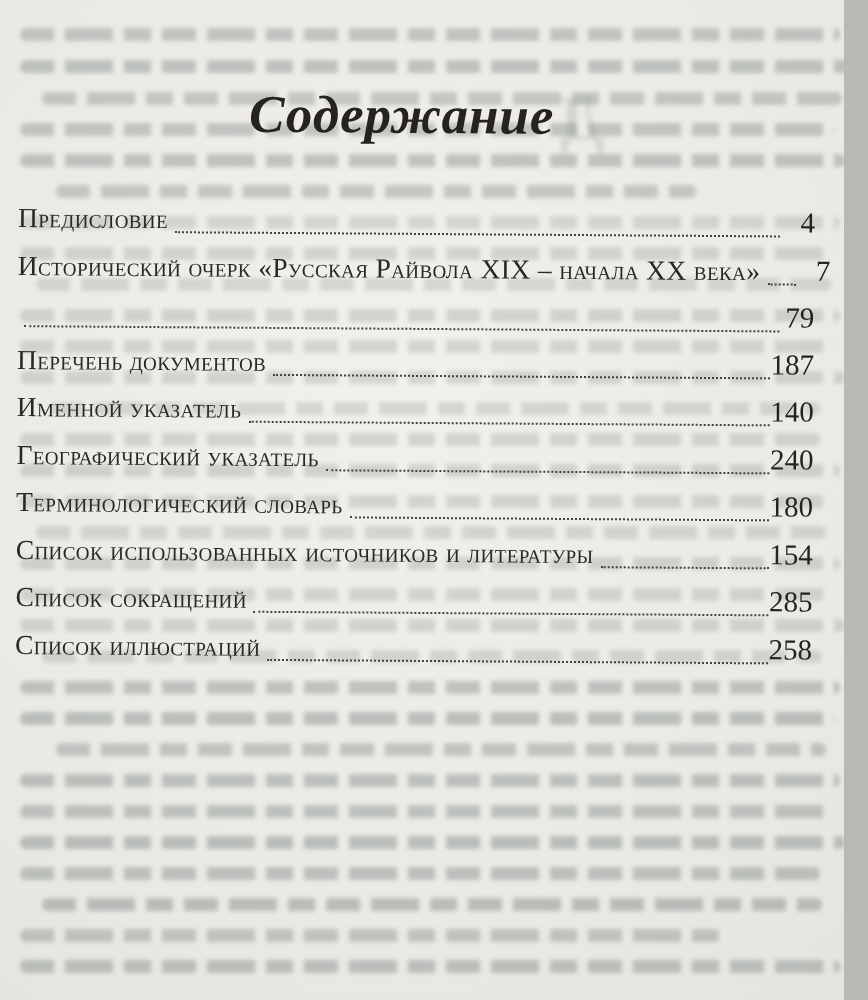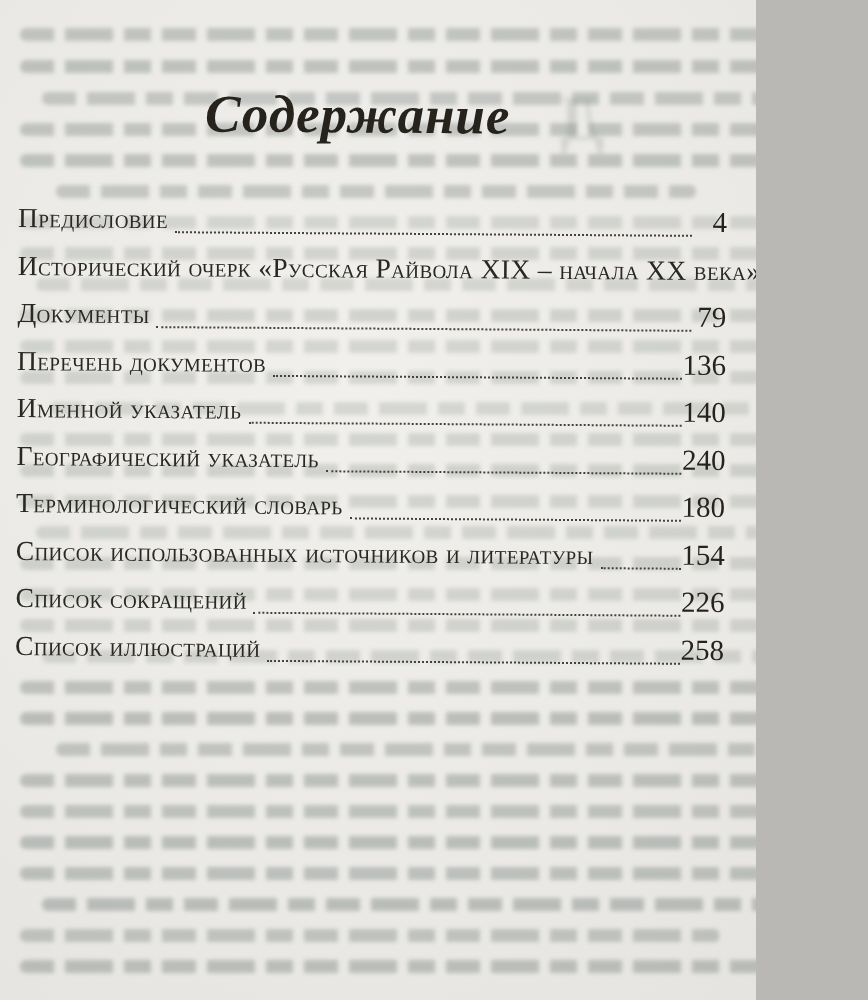--- a/index.html
+++ b/index.html
@@ -3,21 +3,21 @@
 <meta charset="utf-8">
 <style>
   html, body {
     margin: 0;
     padding: 0;
     background: #b9b8b5;
     font-family: "Liberation Serif", serif;
   }
   .page {
     position: relative;
-    width: 756px;
+    width: 844px;
     height: 1000px;
     overflow: hidden;
     background:
       radial-gradient(140% 125% at 46% 38%,
         #f1f0ec 0%, #eae9e5 42%, #e3e2de 68%, #d7d6d3 88%, #c9c8c5 100%);
   }
   
   .bleed-layer {
     position: absolute;
     inset: 0;
@@ -146,29 +146,28 @@
     <span class="toc-num">4</span>
   </li>
 
   <li class="toc-row">
     <span class="toc-label">Исторический очерк «Русская Райвола XIX – начала XX века»</span>
     <span class="toc-leader"></span>
     <span class="toc-num">7</span>
   </li>
 
   <li class="toc-row">
-    <span class="toc-label">Документы</span>
     <span class="toc-leader"></span>
     <span class="toc-num">79</span>
   </li>
 
   <li class="toc-row">
     <span class="toc-label">Перечень документов</span>
     <span class="toc-leader"></span>
-    <span class="toc-num">136</span>
+    <span class="toc-num">187</span>
   </li>
 
   <li class="toc-row">
     <span class="toc-label">Именной указатель</span>
     <span class="toc-leader"></span>
     <span class="toc-num">140</span>
   </li>
 
   <li class="toc-row">
     <span class="toc-label">Географический указатель</span>
@@ -184,21 +183,21 @@
 
   <li class="toc-row">
     <span class="toc-label">Список использованных источников и литературы</span>
     <span class="toc-leader"></span>
     <span class="toc-num">154</span>
   </li>
 
   <li class="toc-row">
     <span class="toc-label">Список сокращений</span>
     <span class="toc-leader"></span>
-    <span class="toc-num">226</span>
+    <span class="toc-num">285</span>
   </li>
 
   <li class="toc-row">
     <span class="toc-label">Список иллюстраций</span>
     <span class="toc-leader"></span>
     <span class="toc-num">258</span>
   </li>
 </ul>
   </div>
 

